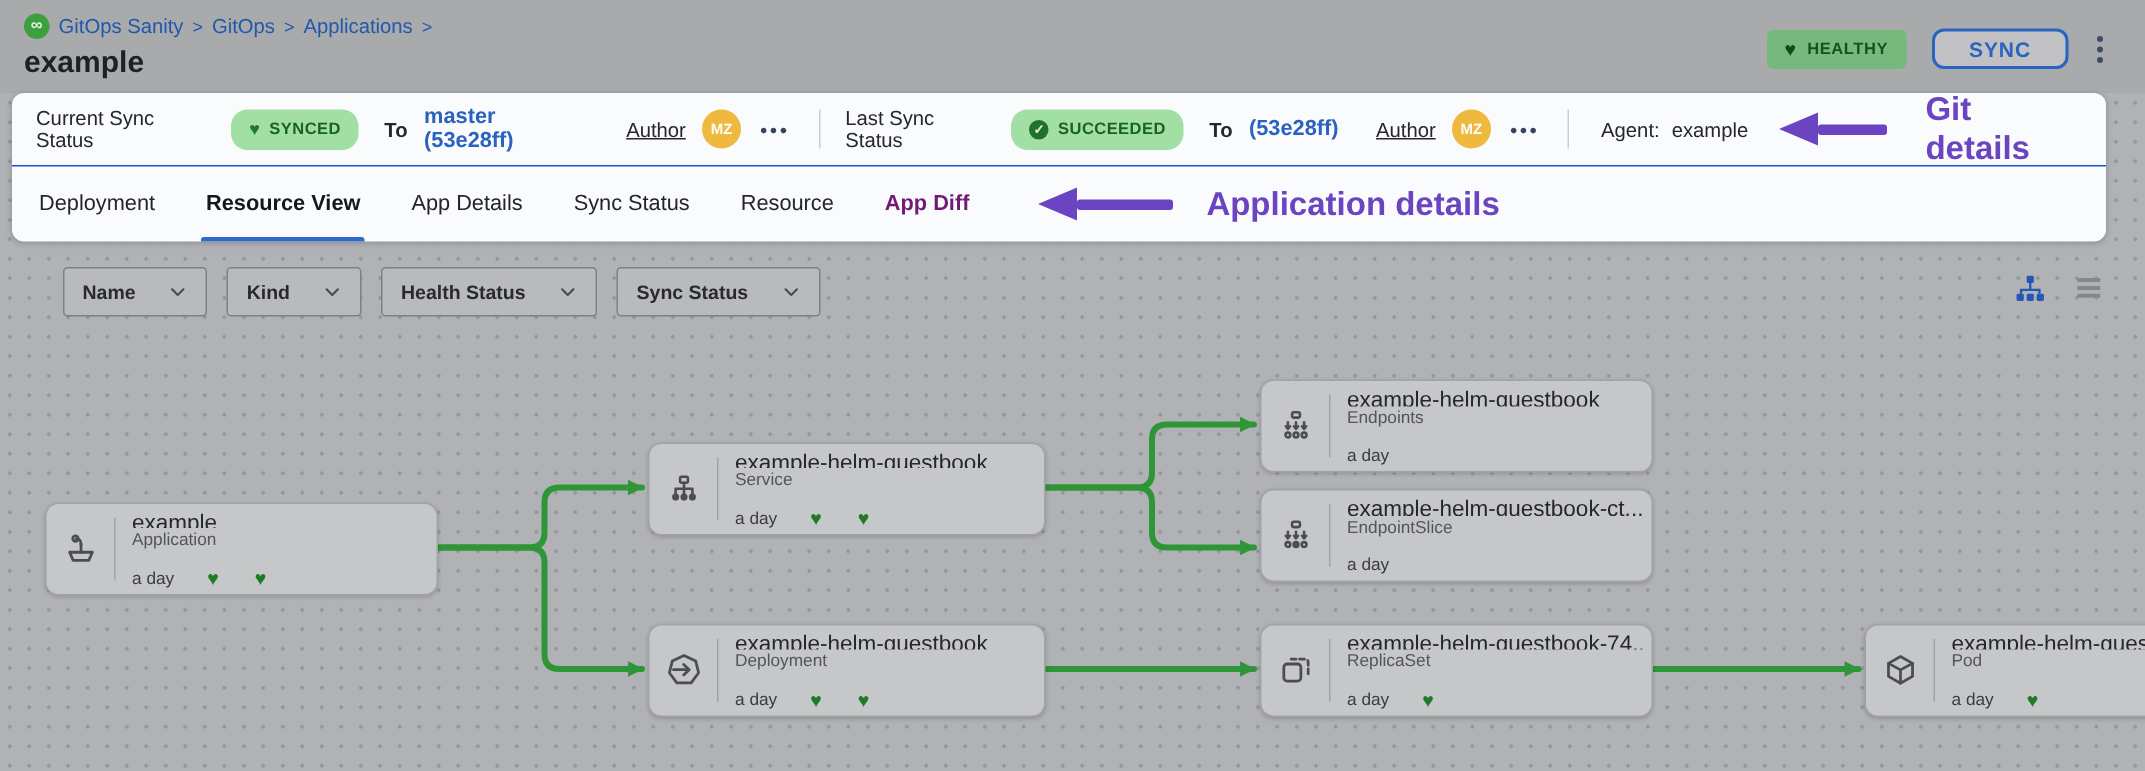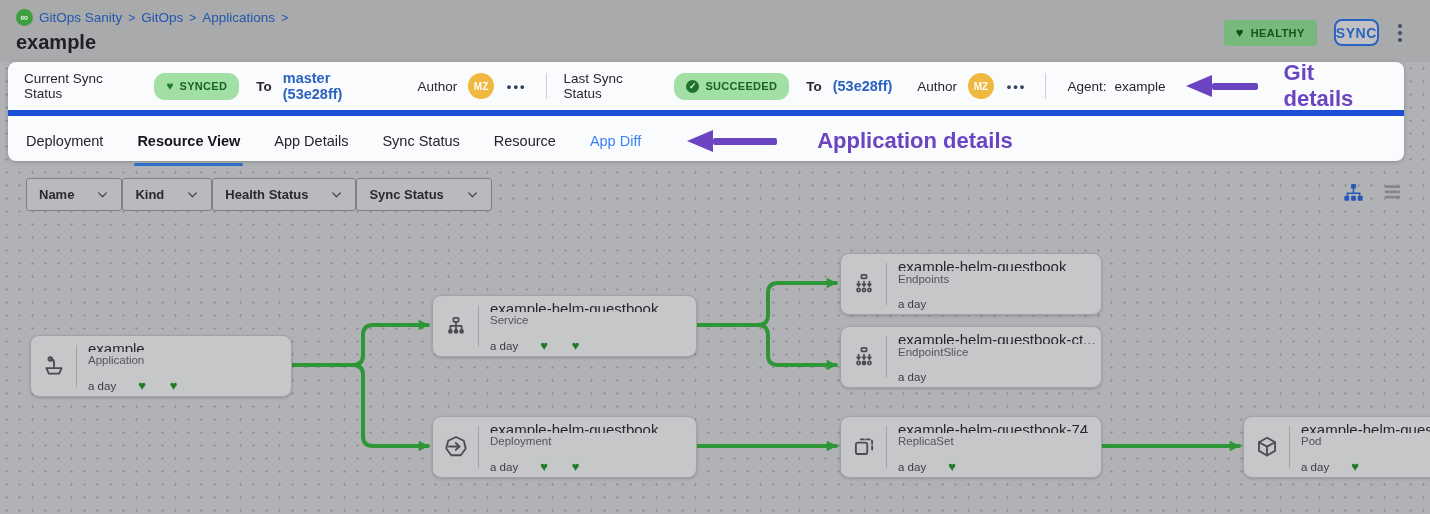--- a/index.html
+++ b/index.html
@@ -21,59 +21,59 @@
   .breadcrumb{position:absolute;left:16px;top:9px;display:flex;align-items:center;gap:6px;font-size:13.5px;}
   .crumb-logo{width:17px;height:17px;border-radius:50%;background:#3da03f;color:#e8f3e8;
     display:flex;align-items:center;justify-content:center;font-size:11px;font-weight:700;line-height:1;}
   .crumb-link{color:#2257ae;font-weight:500;text-decoration:none;cursor:pointer;}
   .crumb-sep{color:#2257ae;font-size:12px;}
   .page-title{position:absolute;left:16px;top:31px;font-size:20px;font-weight:700;color:#1e2025;}
   .header-right{position:absolute;right:26px;top:19px;display:flex;align-items:center;gap:17px;}
   .healthy-badge{display:flex;align-items:center;gap:7px;background:#77b87c;color:#17521d;
     border-radius:4px;height:26px;padding:0 12px;font-size:11px;font-weight:700;letter-spacing:.4px;}
   .healthy-badge .hb-heart{font-size:13px;color:#14491a;}
-  .sync-button{display:flex;align-items:center;justify-content:center;height:27px;padding:0 0;
+  .sync-button{display:flex;align-items:center;justify-content:center;height:27px;padding:0 23px;
     border:2px solid #2b63c1;border-radius:8px;color:#2b63c1;font-size:14px;font-weight:700;
     letter-spacing:.6px;background:rgba(255,255,255,.28);cursor:pointer;}
   .kebab{display:flex;flex-direction:column;gap:3px;padding:4px 2px;cursor:pointer;}
   .kebab i{width:4px;height:4px;border-radius:50%;background:#3d4a68;display:block;}
   
   .card{position:absolute;left:8px;top:62px;width:1396px;height:99px;background:#fafbfc;
     border-radius:8px;box-shadow:0 1px 4px rgba(0,0,0,.22);z-index:5;}
   .sync-row{height:48px;display:flex;align-items:center;padding:0 16px;gap:11px;
-    font-size:13.5px;color:#26272c;border-bottom:6px solid #1d4ed8;}
+    font-size:13.5px;color:#26272c;border-bottom:1px solid #1d4ed8;}
   .badge-green{display:flex;align-items:center;gap:6px;background:#a2dfa4;color:#186322;
     border-radius:11px;height:27px;padding:0 12px;font-size:11px;font-weight:700;letter-spacing:.3px;}
   .badge-green .b-heart{font-size:12px;color:#1e7c26;}
   .check-circle{width:13px;height:13px;border-radius:50%;background:#20712a;color:#dff3df;
     display:flex;align-items:center;justify-content:center;font-size:9px;font-weight:700;line-height:1;}
   .to-label{font-weight:600;margin-left:6px;}
   .rev-link{color:#2a62c0;font-weight:700;font-size:14.5px;cursor:pointer;}
-  .author-label{margin-left:14px;}
+  .author-label{margin-left:14px;text-decoration:underline;}
   .avatar{width:26px;height:26px;border-radius:50%;background:#efb83e;color:#fdfdf8;
     display:flex;align-items:center;justify-content:center;font-size:10px;font-weight:700;}
   .more-dots{color:#37445f;font-weight:700;font-size:13px;letter-spacing:2px;cursor:pointer;padding:0 2px;}
   .v-divider{width:1px;height:26px;background:#ccced4;margin:0 6px;}
   .agent-wrap{display:flex;align-items:flex-start;gap:8px;margin-left:4px;}
   
   .tabs-row{height:50px;display:flex;align-items:center;padding:0 0 0 18px;}
   .tab{position:relative;height:50px;display:flex;align-items:center;margin-right:34px;
     font-size:14.5px;color:#24252a;cursor:pointer;white-space:nowrap;}
   .tab.active{font-weight:700;color:#15171c;}
   .tab.active::after{content:"";position:absolute;left:-3px;right:-3px;bottom:0;height:3.5px;
     background:#2d6cc9;border-radius:2px 2px 0 0;}
-  .tab.disabled{color:#3b82f6;}
+  .tab.disabled{color:#701a75;font-weight:bold;}
   
   .anno{display:flex;align-items:center;}
   .anno-head{width:0;height:0;border-top:11px solid transparent;border-bottom:11px solid transparent;
     border-right:26px solid #6a44c1;}
   .anno-tail{height:7px;background:#6a44c1;border-radius:2px;}
   .anno-label{color:#6a44c1;font-weight:700;font-size:22px;}
   
-  .filters{position:absolute;left:26px;top:178px;display:flex;z-index:2;}
+  .filters{position:absolute;left:42px;top:178px;display:flex;gap:13px;z-index:2;}
   .filter{display:flex;align-items:center;justify-content:space-between;height:31px;padding:0 12px;
     background:#b9babd;border:1px solid #7f8085;border-radius:3px;cursor:pointer;}
   .filter .flabel{font-size:13px;font-weight:600;color:#292a2e;margin-right:22px;}
   .view-toggles{position:absolute;right:26px;top:181px;display:flex;gap:16px;align-items:center;z-index:2;}
   .view-toggle{cursor:pointer;display:flex;}
   
   .stage{position:absolute;inset:0;z-index:1;}
   .edges-svg{position:absolute;inset:0;}
   .node{position:absolute;display:flex;align-items:stretch;background:#c6c7c9;
     border:1px solid #a2a3a6;border-radius:9px;box-shadow:0 1px 3px rgba(0,0,0,.18);cursor:pointer;}
@@ -339,16 +339,16 @@
         <div class="tab  ">Deployment</div>
         <div class="tab active ">Resource View</div>
         <div class="tab  ">App Details</div>
         <div class="tab  ">Sync Status</div>
         <div class="tab  ">Resource</div>
         <div class="tab  disabled">App Diff</div>
       </div>
     <span class="anno" style="margin-left:12px">
       <span class="anno-head"></span>
       <span class="anno-tail" style="width:64px"></span>
-      <span class="anno-label" style="margin-left:40px">Application details</span>
+      <span class="anno-label" style="margin-left:22px">Application details</span>
     </span>
   </div>
 </div>
 
 </body></html>

